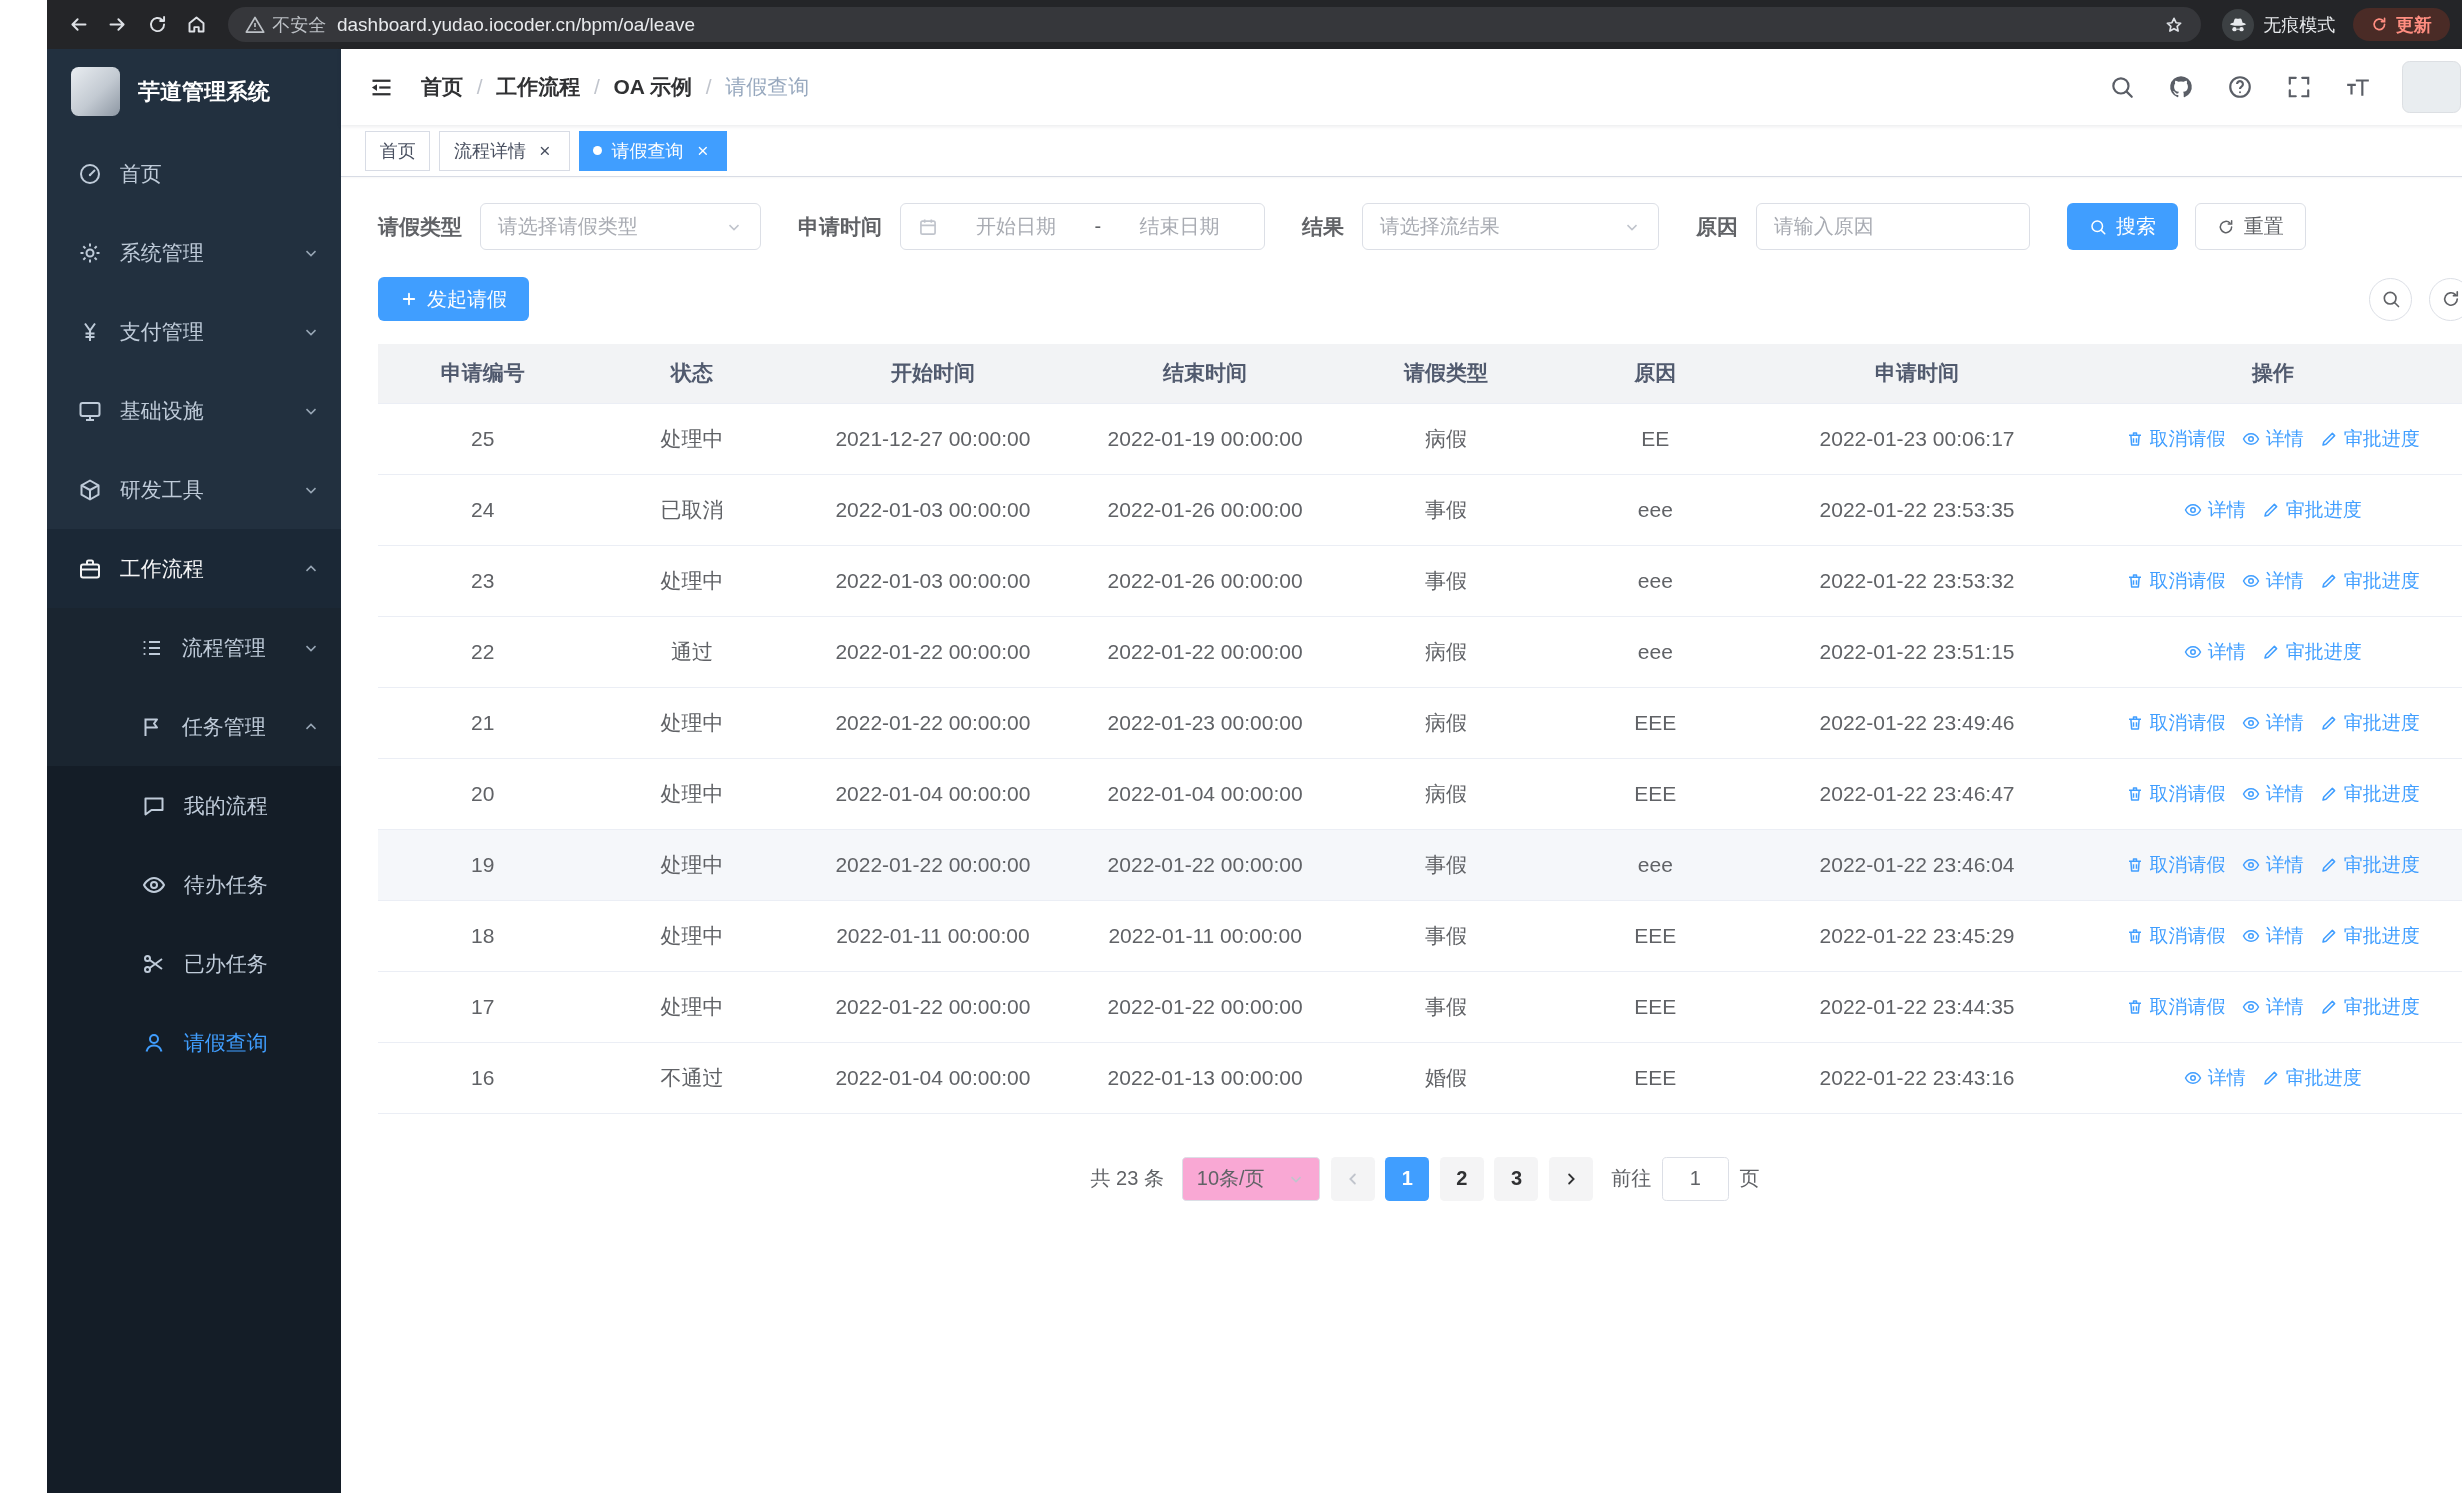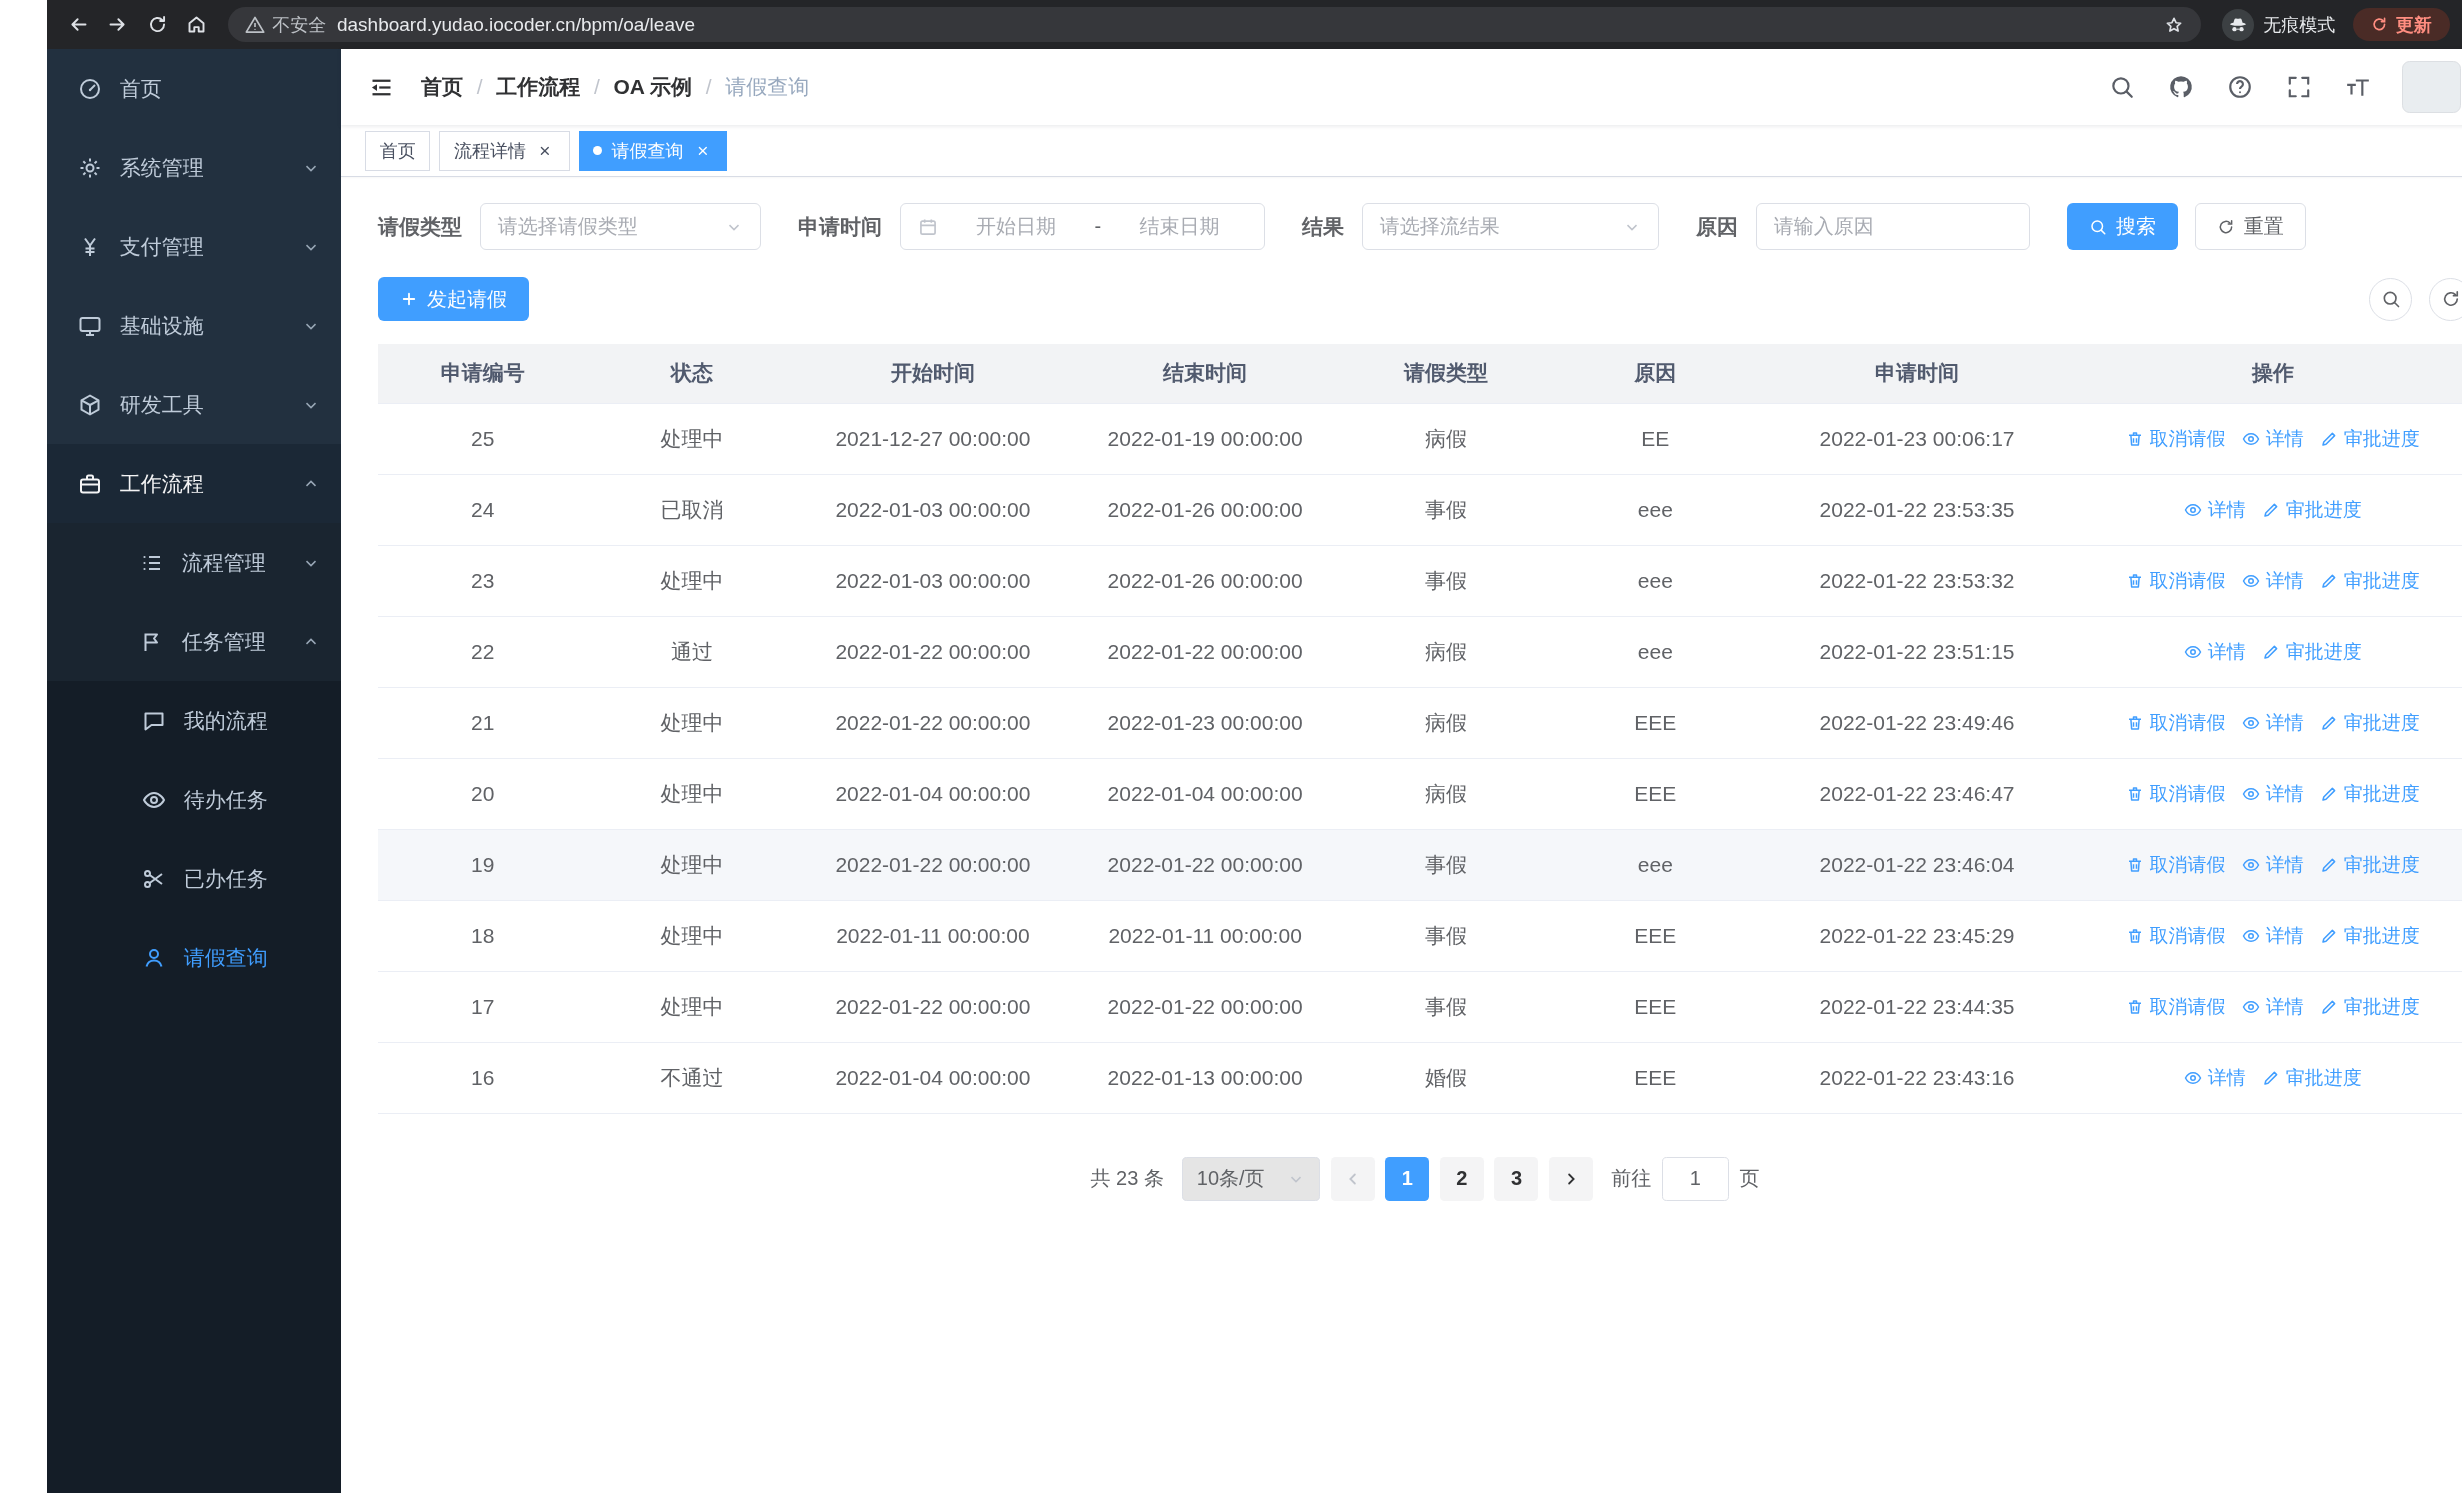--- a/index.html
+++ b/index.html
@@ -102,21 +102,21 @@
 
   table.data-table { width:100%; border-collapse:collapse; table-layout:fixed; }
   .data-table th { height:59px; background:#f2f3f5; color:#515a6e; font-size:21px; font-weight:700; text-align:center; border-bottom:0.8px solid #ebeef5; white-space:nowrap; }
   .data-table td { height:71px; color:#606266; font-size:21px; text-align:center; border-bottom:0.8px solid #ebeef5; white-space:nowrap; overflow:hidden; }
   .data-table tr.hl td { background:#f5f7fa; }
   .action-link { color:#409eff; font-size:19px; display:inline-flex; align-items:center; gap:5.3px; margin:0 8.4px; cursor:pointer; text-decoration:none; vertical-align:middle; }
   .alink-ic { display:flex; } .alink-ic svg { width:18px; height:18px; }
 
   .pagination { display:flex; align-items:center; justify-content:center; gap:10.6px; margin-top:43px; font-size:20px; color:#606266; }
   .pg-total { margin-right:7.6px; white-space:nowrap; }
-  .pg-size { width:138px; height:44px; border:0.8px solid #dcdfe6; border-radius:4.6px; background:#e5e5e5; display:flex; align-items:center; justify-content:space-between; padding:0 13.7px; cursor:pointer; white-space:nowrap; }
+  .pg-size { width:138px; height:44px; border:0.8px solid #dcdfe6; border-radius:4.6px; background:#f9a8d4; display:flex; align-items:center; justify-content:space-between; padding:0 13.7px; cursor:pointer; white-space:nowrap; }
   .pg-size .sel-caret { color:#c0c4cc; }
   .pg-btn { min-width:44px; height:44px; border-radius:4.6px; background:#f4f4f5; display:flex; align-items:center; justify-content:center; color:#303133; font-weight:600; cursor:pointer; }
   .pg-btn svg { width:18px; height:18px; }
   .pg-btn.disabled { color:#c0c4cc; }
   .pg-btn.active { background:#409eff; color:#fff; }
   .pg-goto { display:flex; align-items:center; gap:10.6px; margin-left:7.6px; white-space:nowrap; }
   .pg-goto input { width:67px; height:44px; border:0.8px solid #dcdfe6; border-radius:4.6px; text-align:center; font-size:20px; color:#606266; outline:none; font-family:inherit; }
 </style>
 </head>
 <body>
@@ -192,20 +192,24 @@
           <circle cx="12" cy="5" r="2"></circle>
           <circle cx="12" cy="12" r="2"></circle>
           <circle cx="12" cy="19" r="2"></circle>
         </svg>
       </span>
   </div>
 
   <div class="app">
 
     <aside class="sidebar">
+      <div class="logo-row">
+        <span class="logo-img"></span>
+        <span class="logo-title">芋道管理系统</span>
+      </div>
 
       <div class="menu-item mi-l1">
         <span class="mi-ic">
             <svg viewBox="0 0 24 24" fill="none" stroke="currentColor" stroke-width="2">
               <circle cx="12" cy="12" r="9"></circle>
               <path d="M12 13l5-5"></path>
               <circle cx="12" cy="13" r="1.2" fill="currentColor" stroke="none"></circle>
             </svg>
           </span>
         <span class="mi-label">首页</span>

